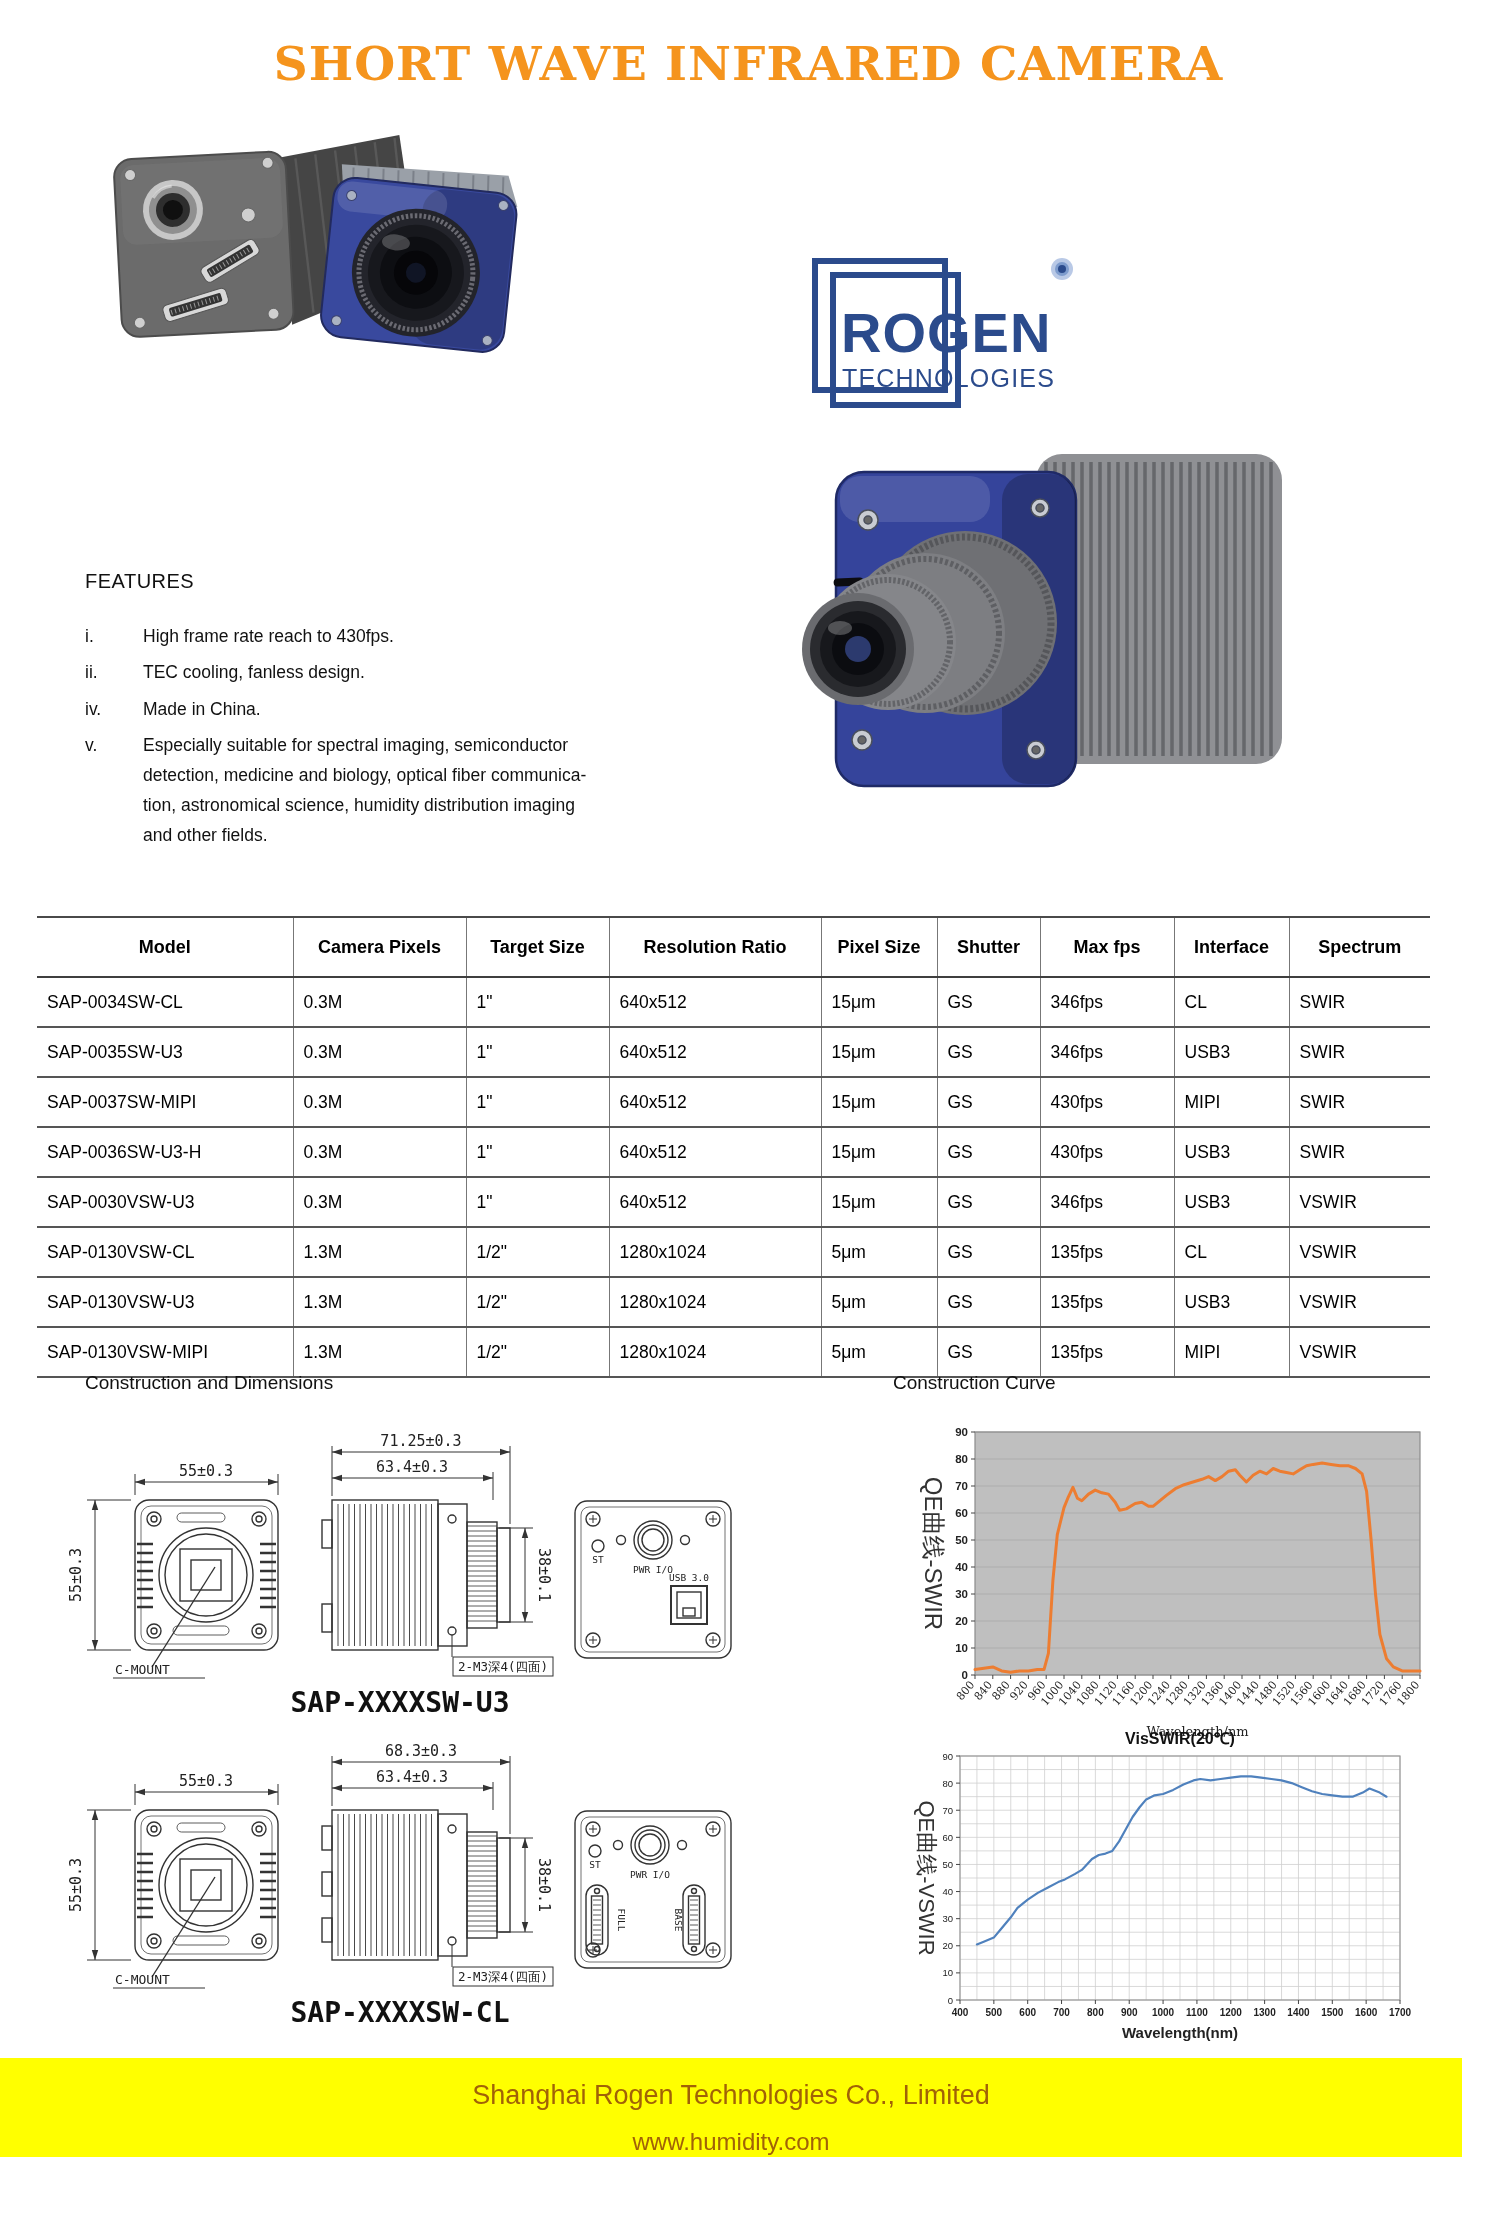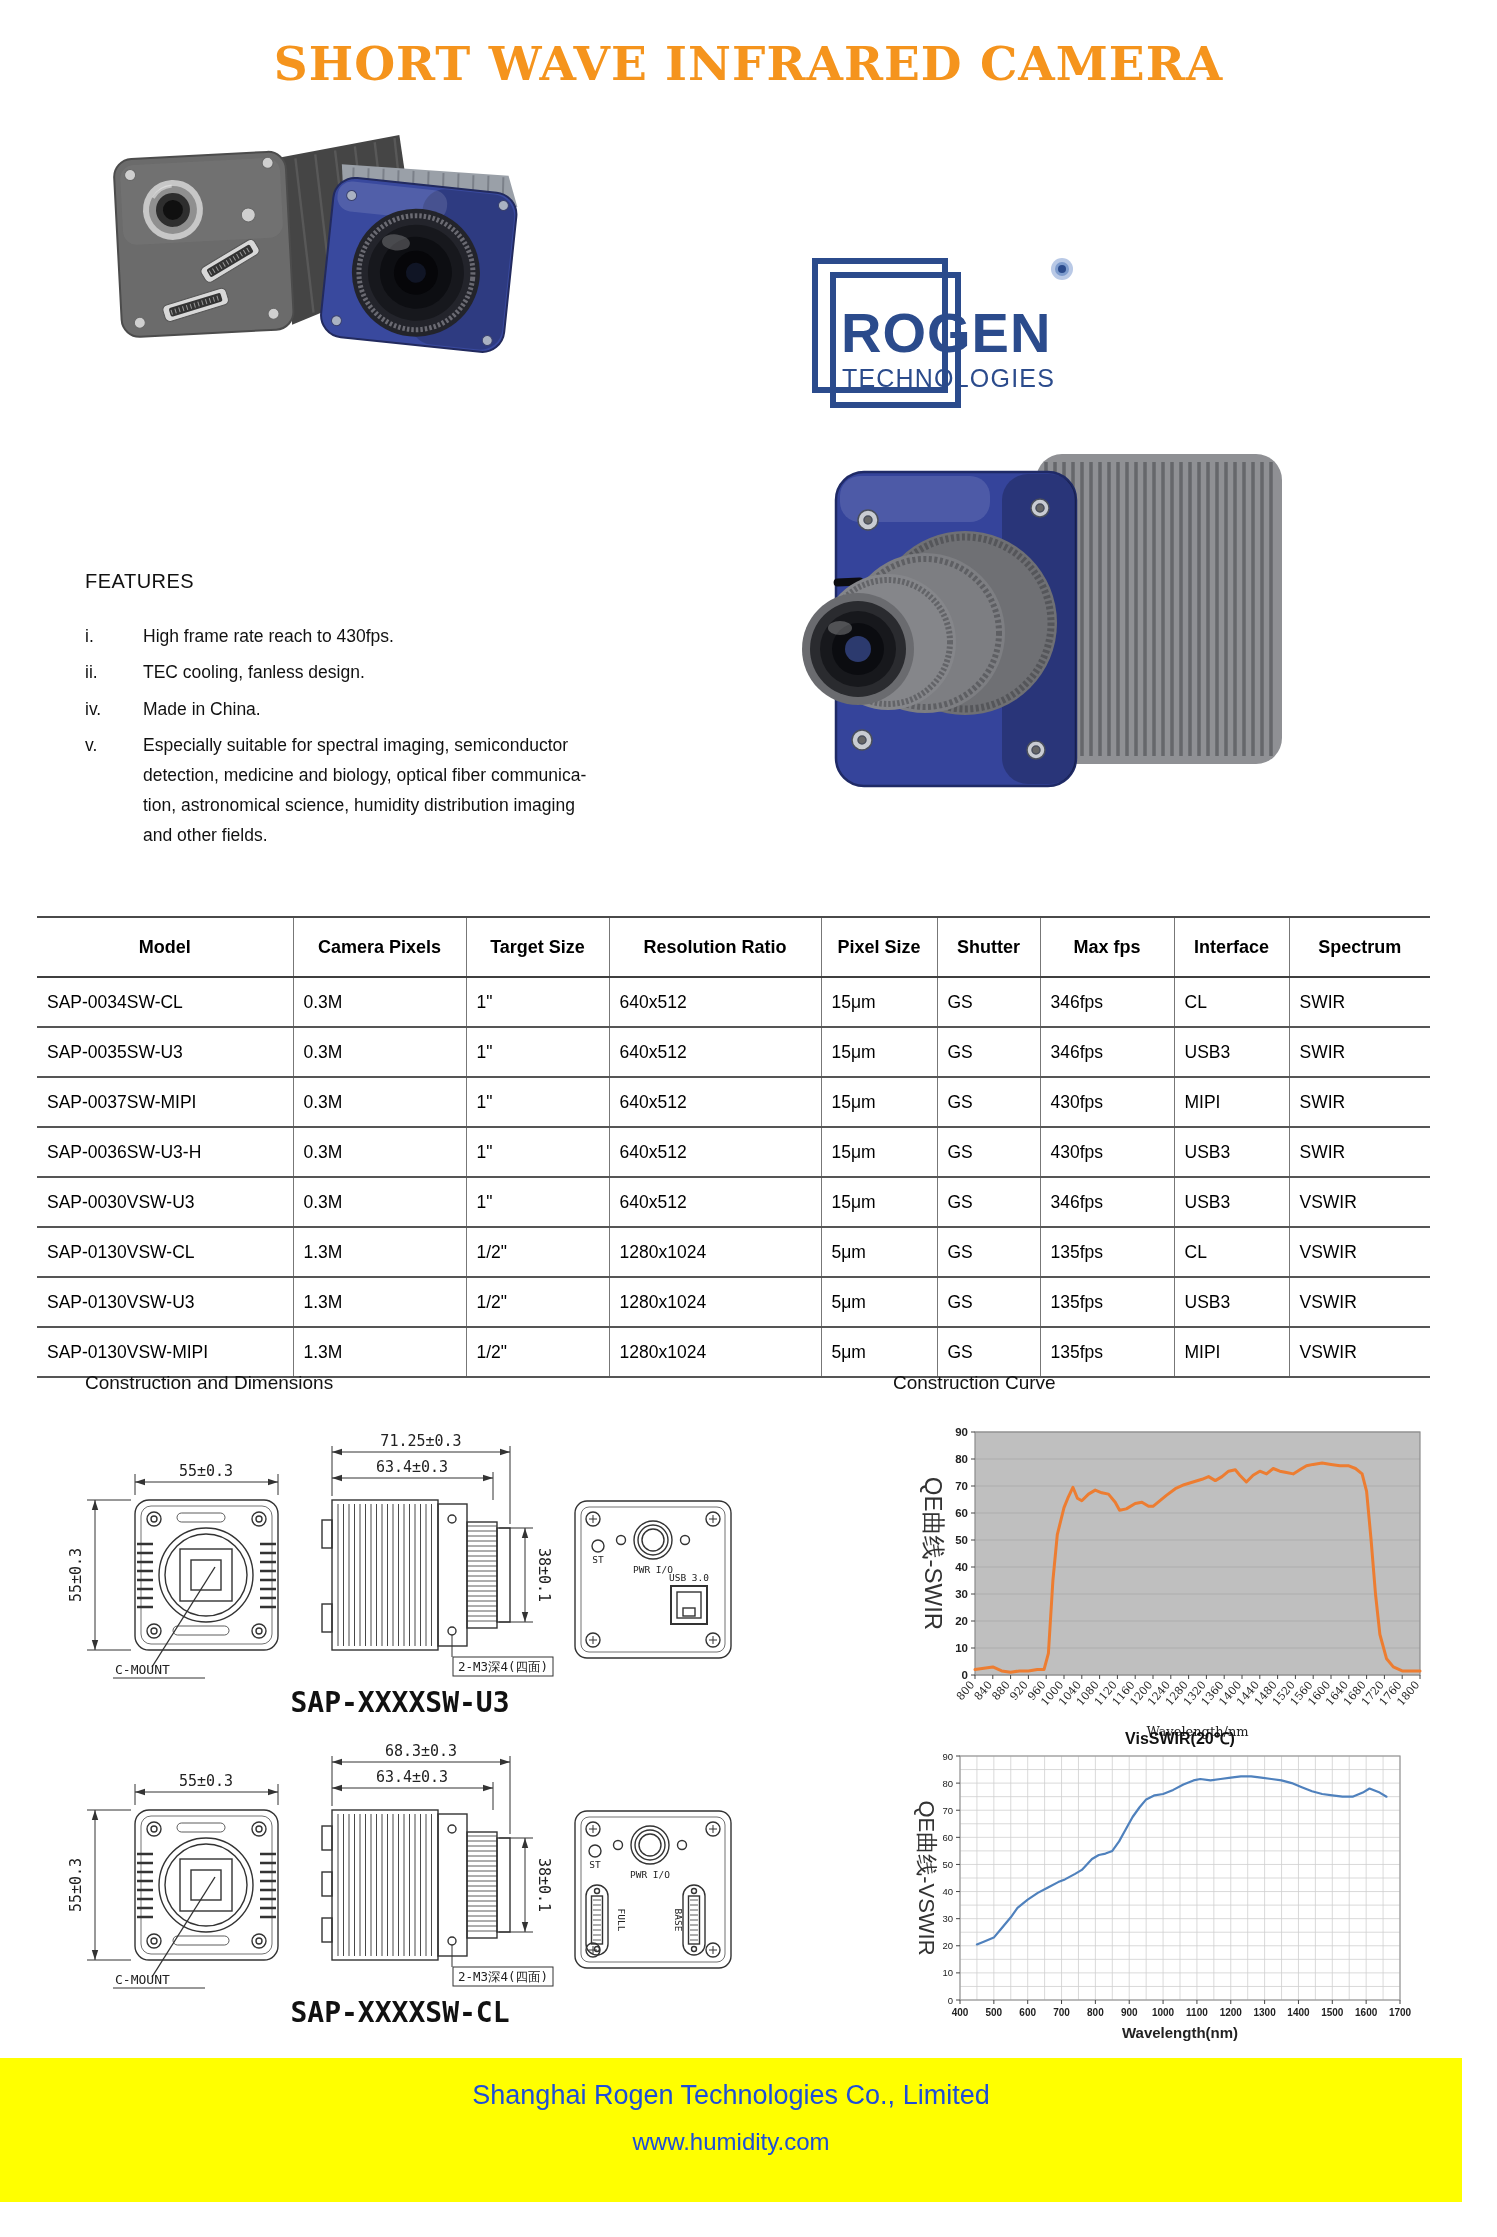--- a/index.html
+++ b/index.html
@@ -26,22 +26,22 @@
   .spec th{border-top:2px solid #4a4a4a;border-bottom:2.5px solid #3f3f3f;
            font-size:18px;font-weight:bold;height:56px;text-align:center;}
   .spec td{border-bottom:2px solid #555;font-size:17.5px;height:46px;
            padding-left:10px;text-align:left;}
   .spec th + th, .spec td + td{border-left:1.6px solid #777;}
   .sec-heading{position:absolute;font-size:19px;color:#111;}
   
   .draw{position:absolute;}
   .chart{position:absolute;}
   
-  .footer{position:absolute;left:0;top:2058px;width:1462px;height:144px;background:#FFFF00;
-          text-align:center;color:#1d4ed8;}
+  .footer{position:absolute;left:0;top:2058px;width:1462px;height:99px;background:#FFFF00;
+          text-align:center;color:#a16207;}
   .footer-line1{font-size:27px;padding-top:22px;}
   .footer-line2{font-size:24px;padding-top:17px;}
   .dimtxt{font-family:"DejaVu Sans Mono",monospace;font-size:15px;fill:#222;}
   .smtxt{font-family:"DejaVu Sans Mono",monospace;font-size:9.5px;fill:#222;}
   .captxt{font-family:"DejaVu Sans Mono",monospace;font-size:28px;font-weight:bold;fill:#111;}
 </style>
 </head>
 <body>
 
 <div class="page">

